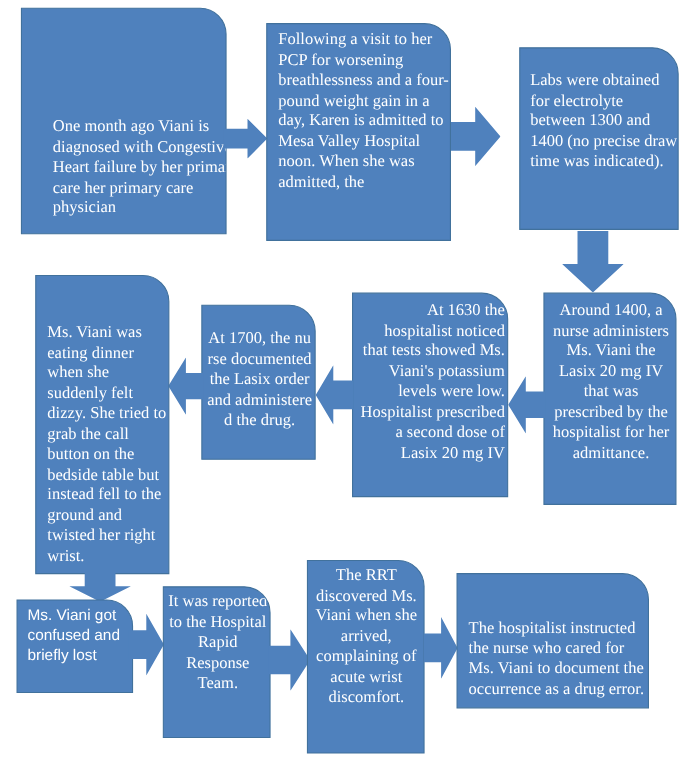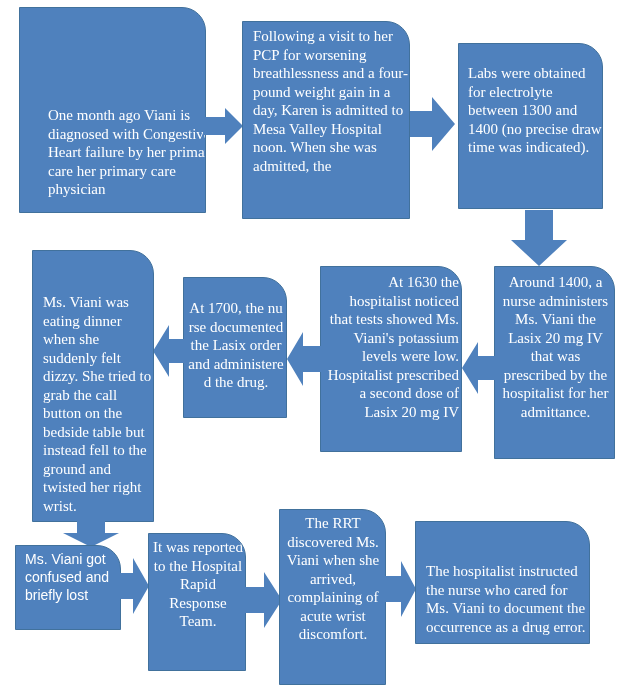--- a/index.html
+++ b/index.html
@@ -38,21 +38,21 @@
 <div class="box" style="left:242px;top:21px;width:168px;height:198px;">
   <div class="txt" style="left:10px;top:5px;width:156px;">Following a visit to her PCP for worsening breathlessness and a four-pound weight gain in a day, Karen is admitted to Mesa Valley Hospital noon. When she was admitted, the</div>
 </div>
 
 <div class="arrow" style="left:410px;top:97px;">
   <svg width="45" height="54" viewBox="0 0 45 54">
       <polygon points="0,14 22,14 22,0 45,27 22,54 22,40 0,40" fill="#4f81bd"></polygon>
     </svg>
 </div>
 
-<div class="box" style="left:458px;top:43px;width:145px;height:166px;">
+<div class="box" style="left:472px;top:43px;width:145px;height:166px;">
   <div class="txt" style="left:9px;top:20px;width:134px;">Labs were obtained for electrolyte between 1300 and 1400 (no precise draw time was indicated).</div>
 </div>
 
 <div class="arrow" style="left:511px;top:210px;">
   <svg width="56" height="56" viewBox="0 0 56 56">
       <polygon points="14,0 42,0 42,30 56,30 28,56 0,30 14,30" fill="#4f81bd"></polygon>
     </svg>
 </div>
 
 <div class="box center" style="left:494px;top:266px;width:121px;height:193px;">

